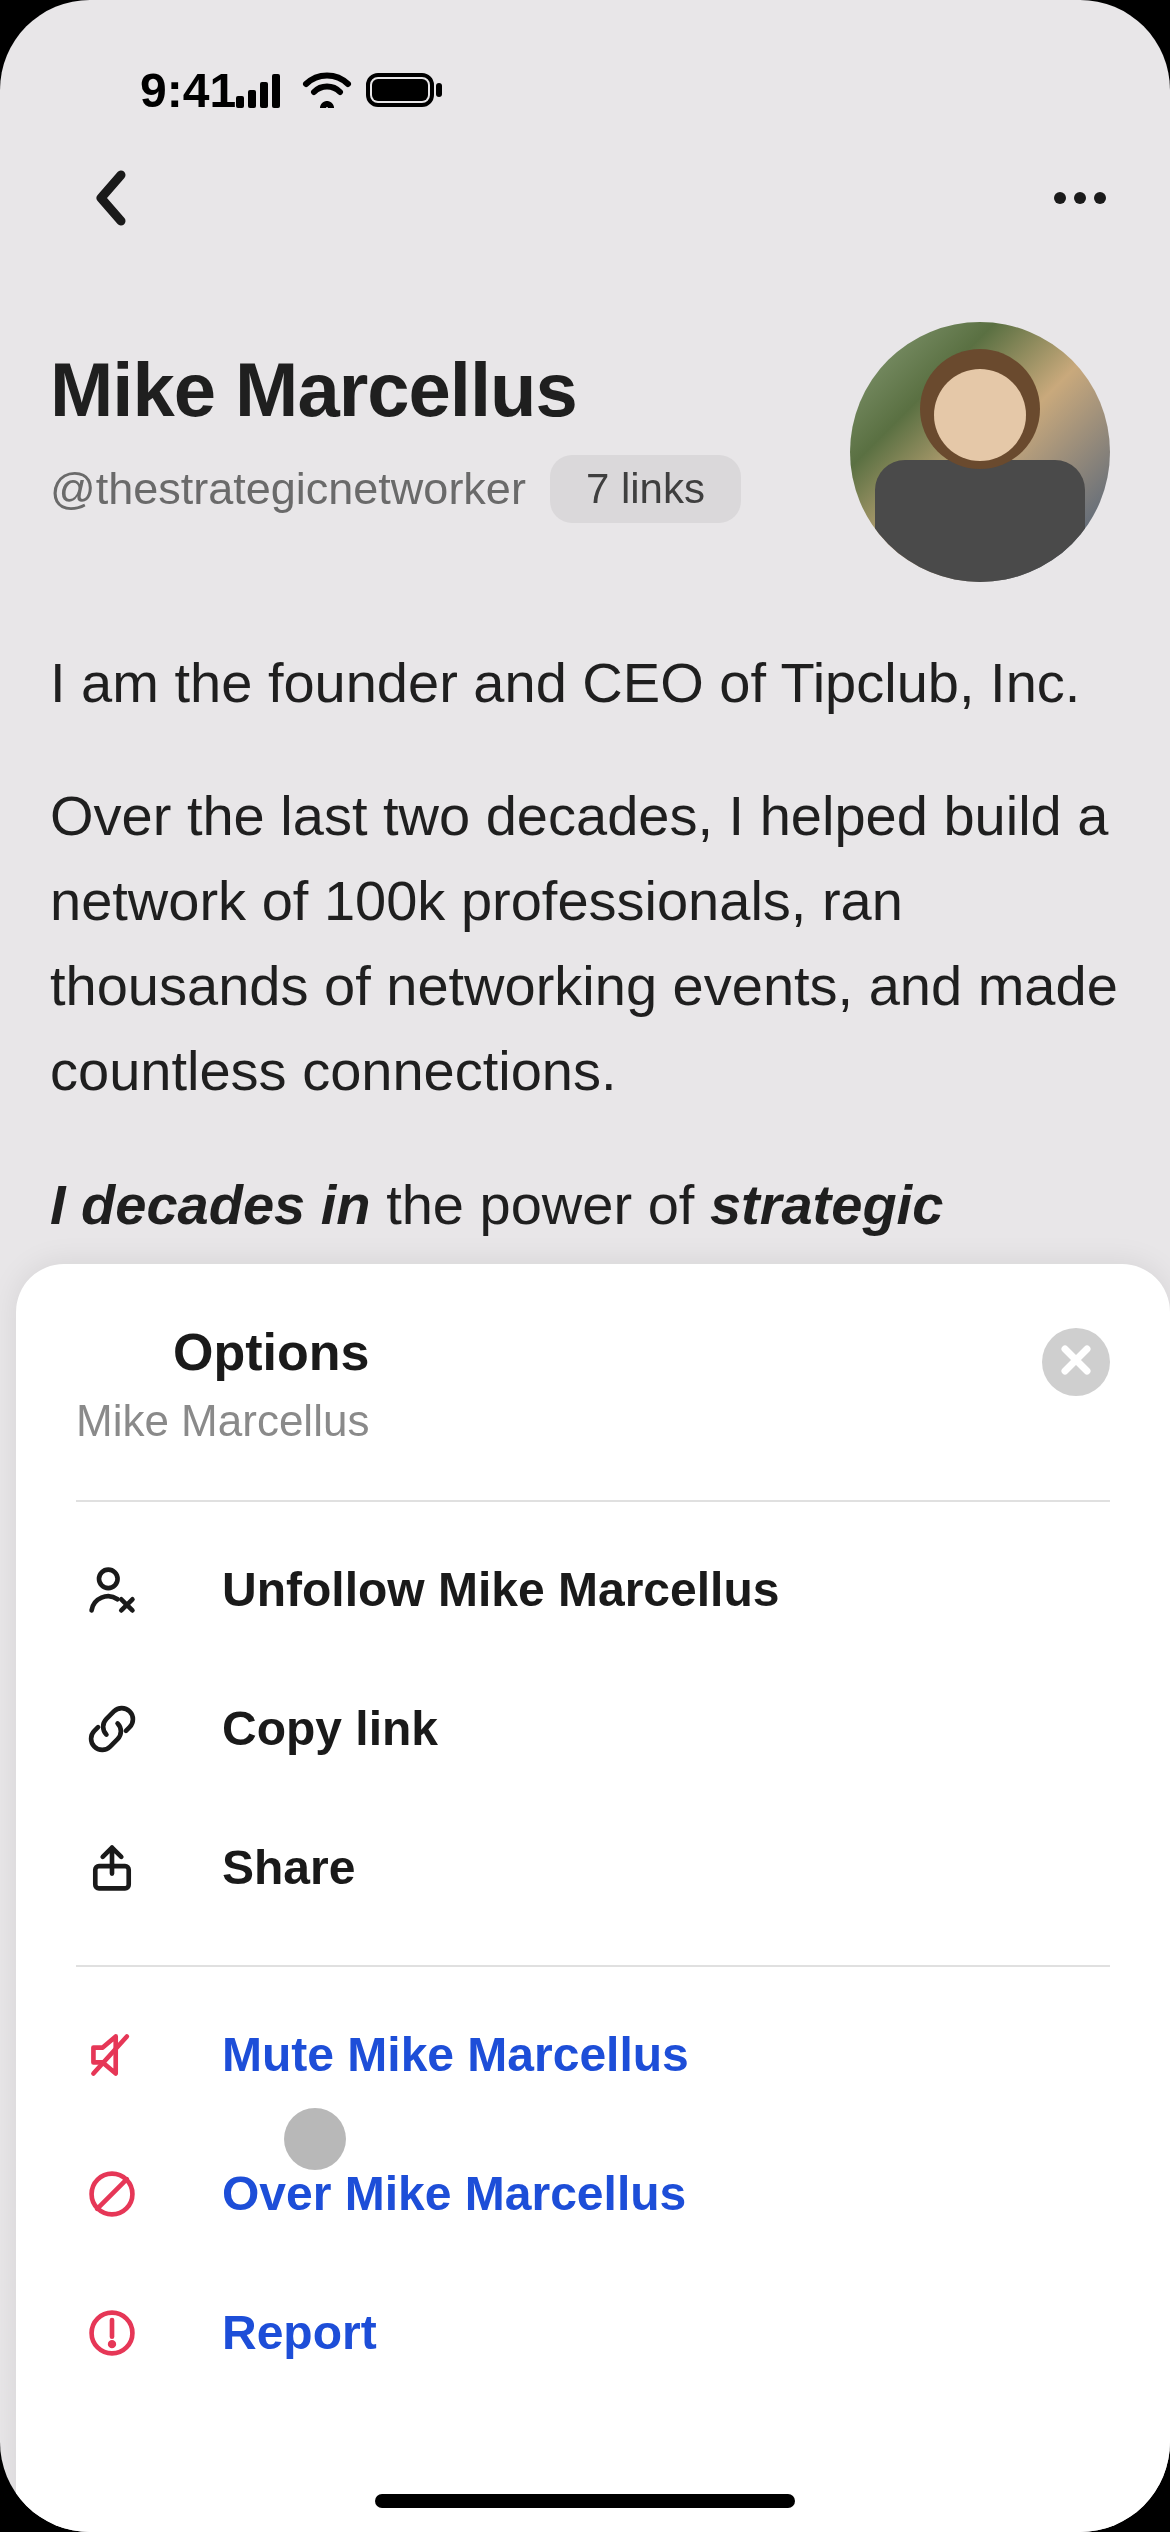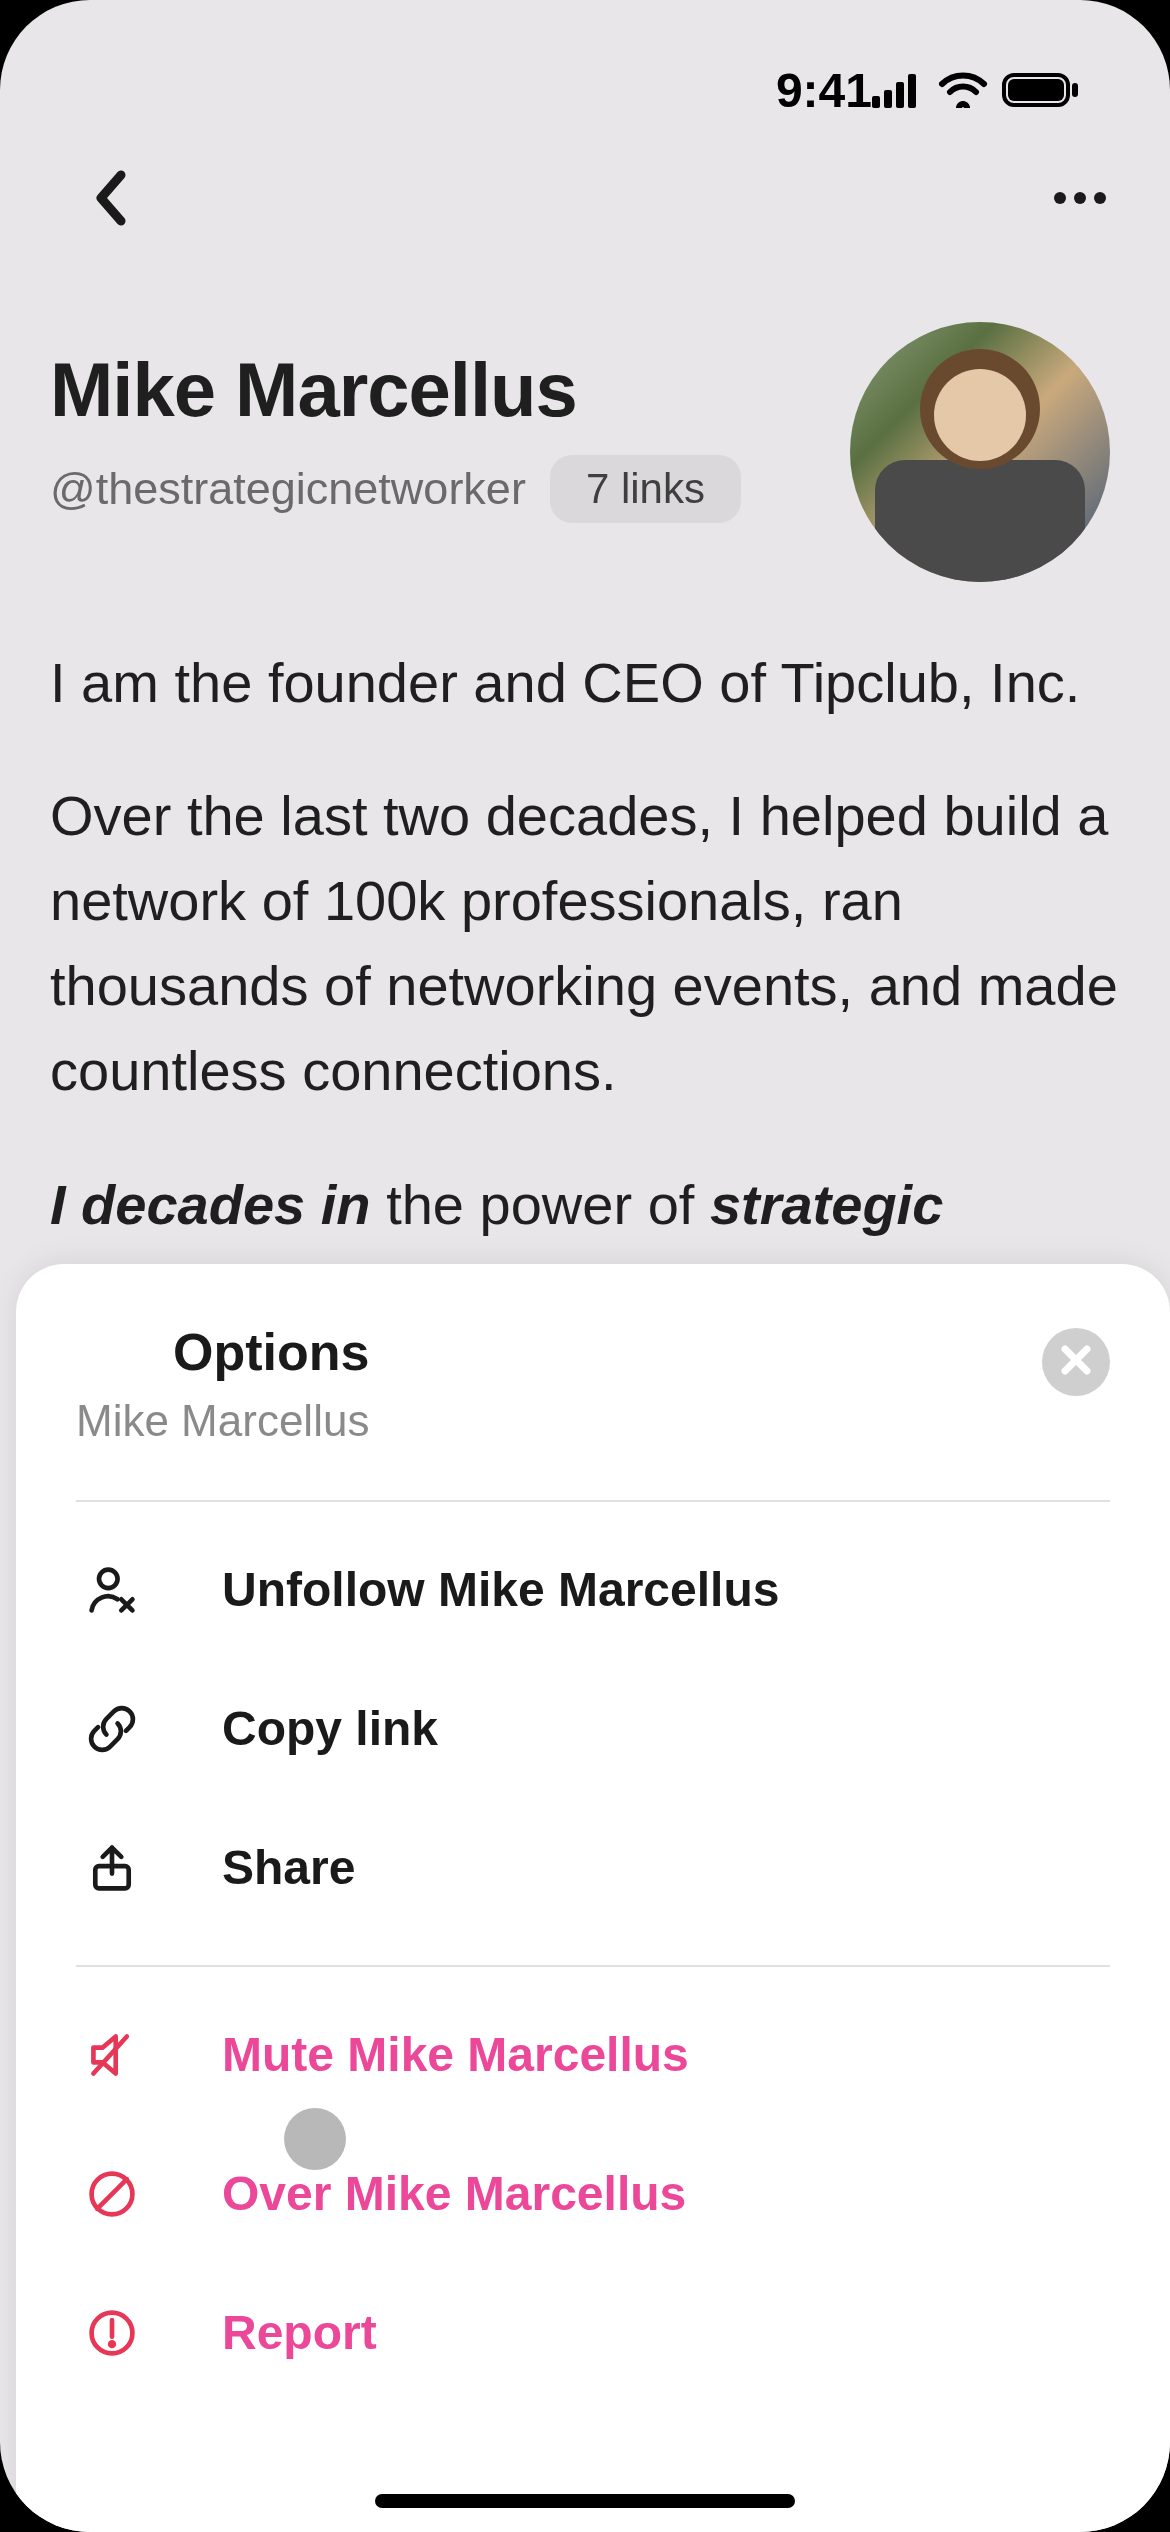--- a/index.html
+++ b/index.html
@@ -15,21 +15,21 @@
       width: 1170px;
       height: 2532px;
       background: #e8e6e8;
       border-radius: 90px;
       position: relative;
       overflow: hidden;
     }
     .status-bar {
       height: 100px;
       display: flex;
-      justify-content: flex-end;
+      justify-content: flex-start;
       align-items: center;
       padding: 0 90px 0 140px;
       margin-top: 40px;
     }
     .status-time {
       font-size: 48px;
       font-weight: 700;
       color: #000;
     }
     .status-icons {
@@ -183,21 +183,21 @@
       height: 52px;
       display: flex;
       align-items: center;
       justify-content: center;
     }
     .sheet-item-label {
       font-size: 48px;
       font-weight: 600;
       color: #1a1a1a;
     }
-    .sheet-item.danger .sheet-item-label { color: #ec4899; }
+    .sheet-item.danger .sheet-item-label { color: #1d4ed8; }
     .sheet-item.danger svg { stroke: #e63757; }
     .touch-dot {
       position: absolute;
       width: 62px;
       height: 62px;
       border-radius: 50%;
       background: rgba(0,0,0,0.28);
       left: 268px;
       bottom: 362px;
       pointer-events:none;

